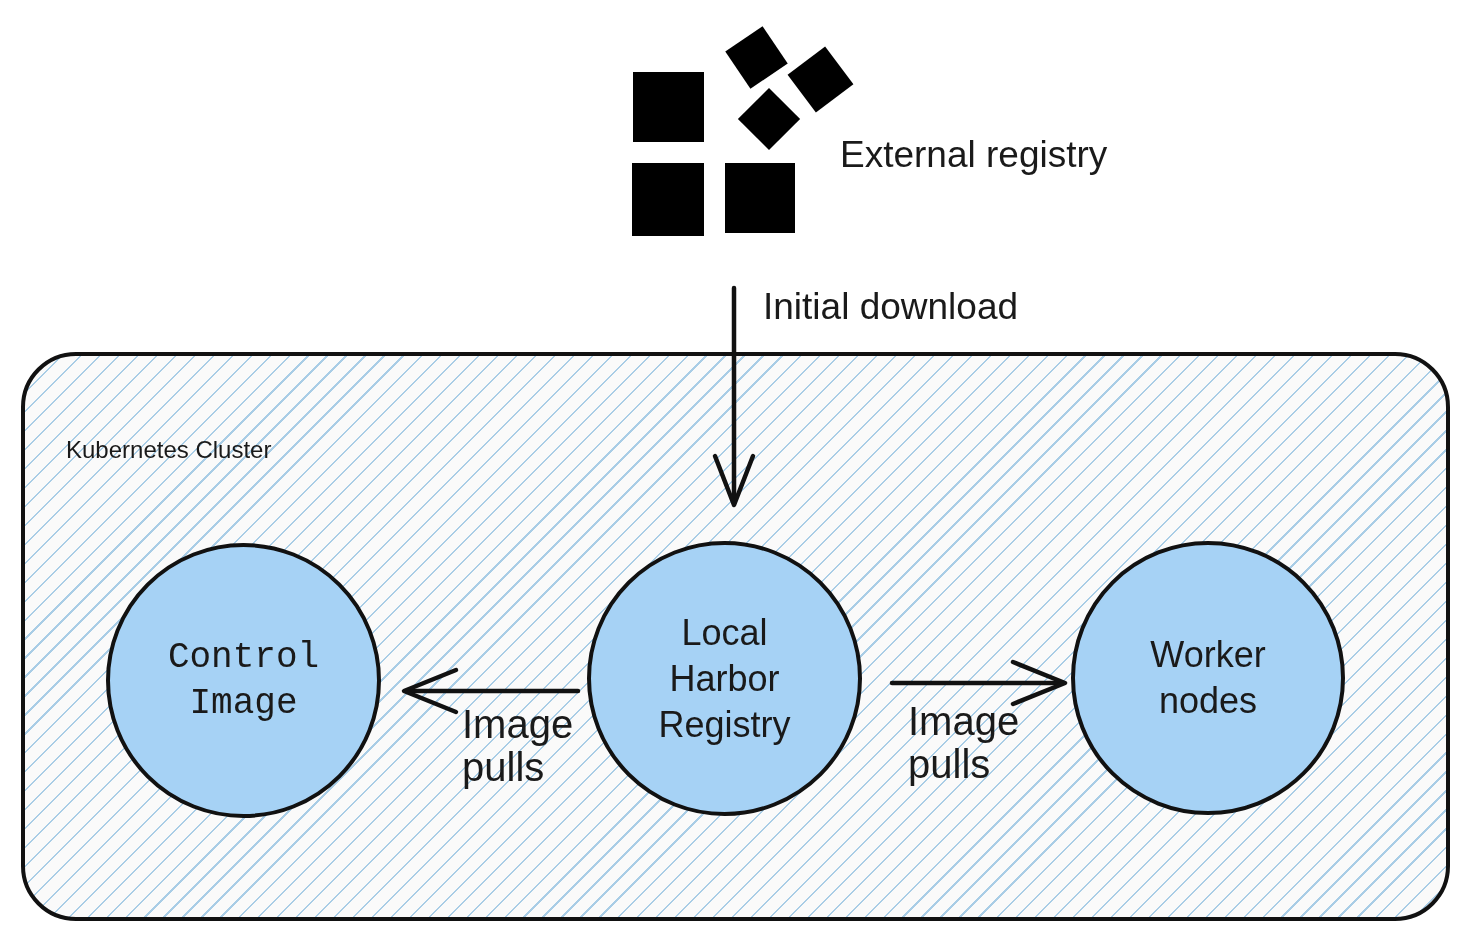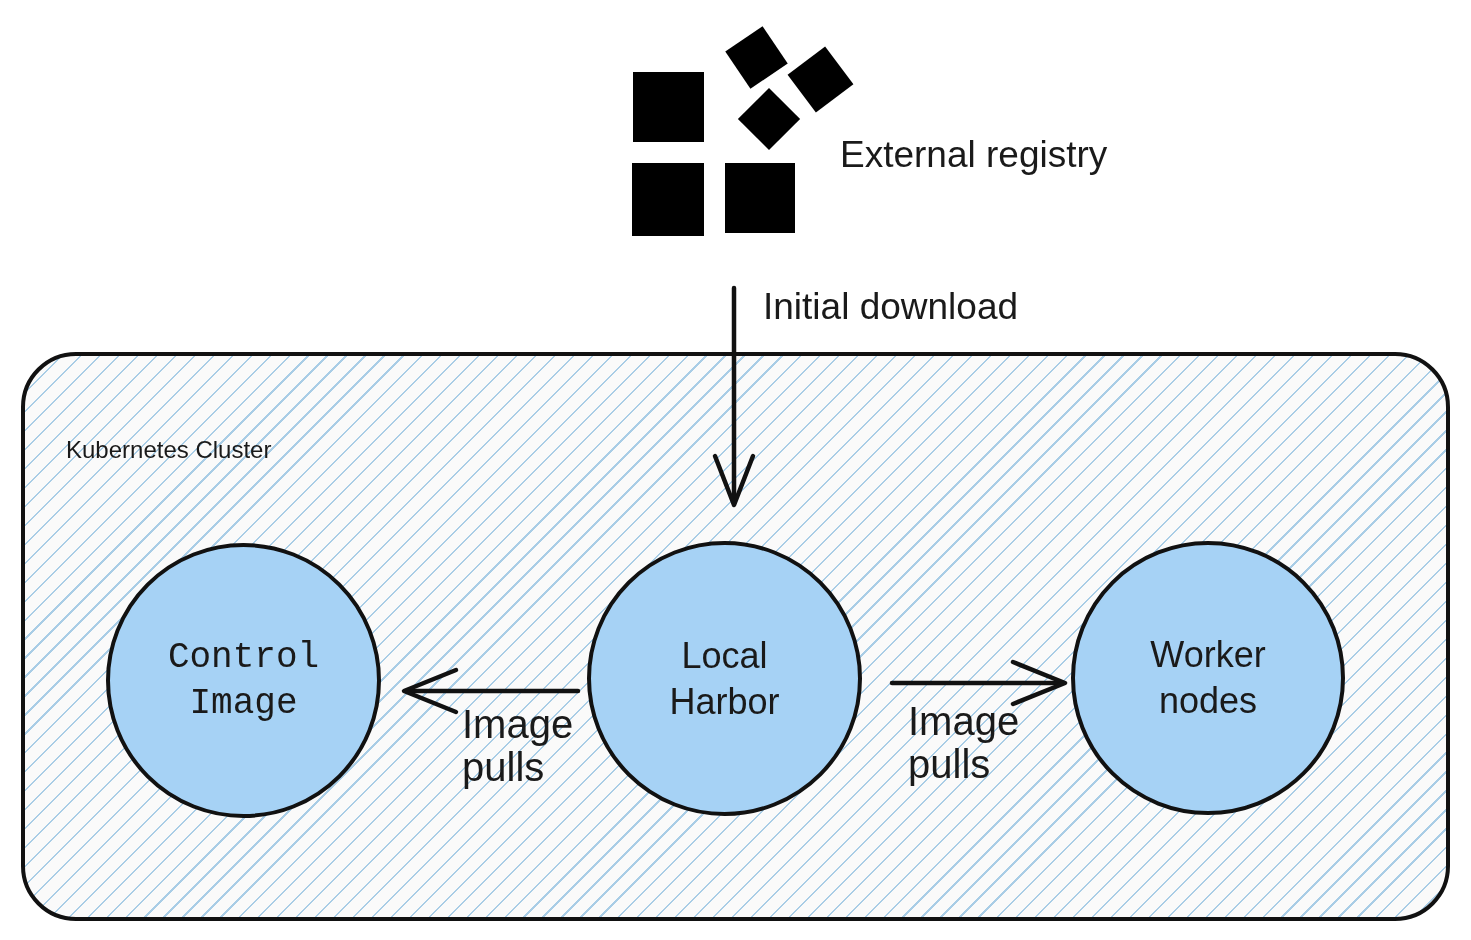--- a/index.html
+++ b/index.html
@@ -76,20 +76,21 @@
 <div class="lbl lbl-cluster">Kubernetes Cluster</div>
 
 <div class="node node-control">
   <span>Control</span>
   <span>Image</span>
 </div>
 
 <div class="node node-harbor">
   <span>Local</span>
   <span>Harbor</span>
+  <span>Registry</span>
 </div>
 
 <div class="node node-worker">
   <span>Worker</span>
   <span>nodes</span>
 </div>
 
 <div class="lbl lbl-pulls-left"><span>Image</span><br><span>pulls</span></div>
 
 <div class="lbl lbl-pulls-right"><span>Image</span><br><span>pulls</span></div>

